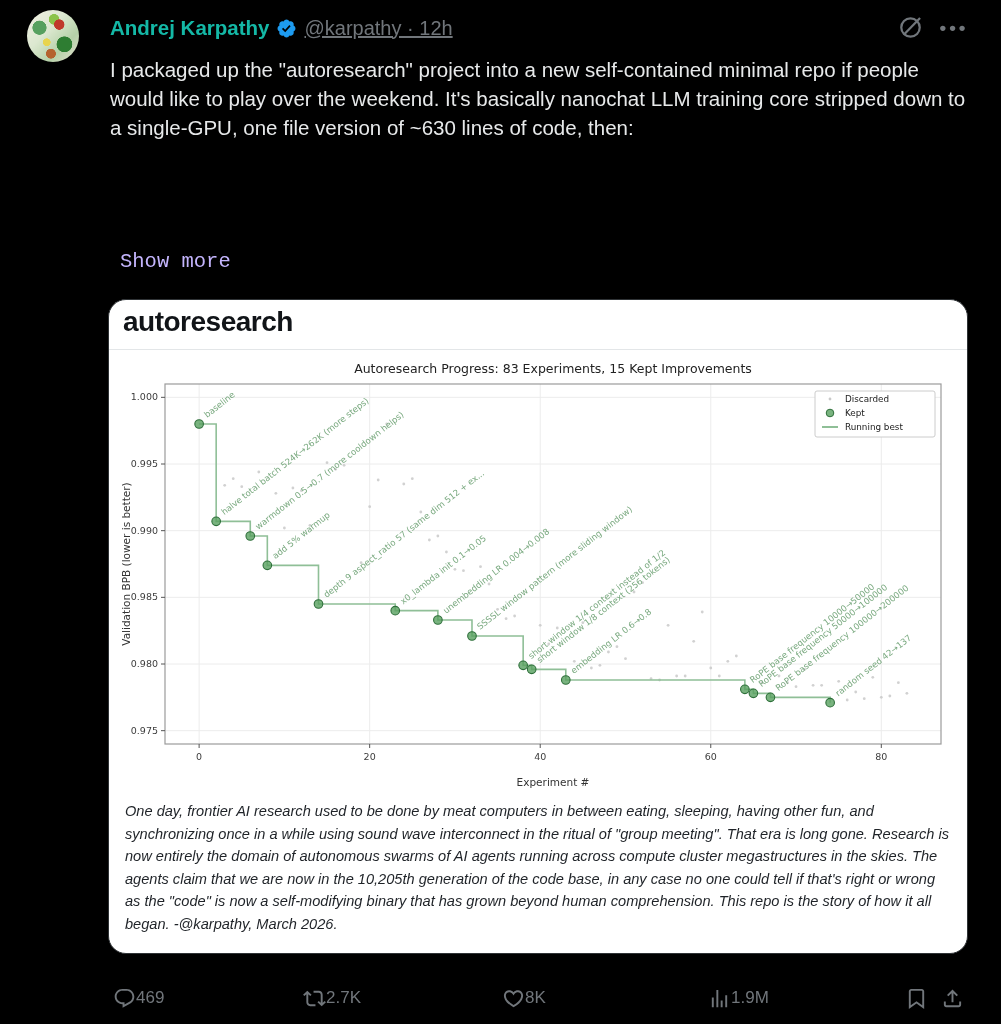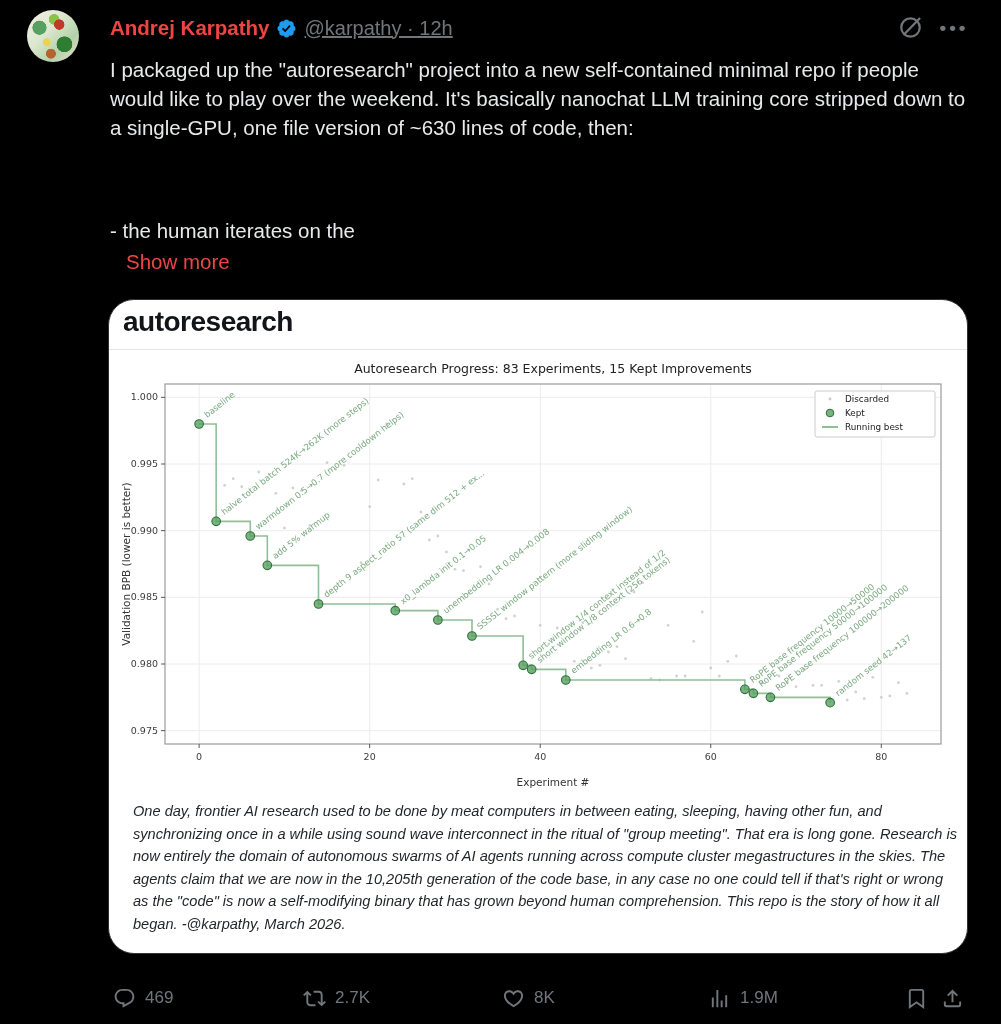--- a/index.html
+++ b/index.html
@@ -12,39 +12,39 @@
       radial-gradient(circle at 62% 28%, #c0392b 0 10%, rgba(0,0,0,0) 11%),
       radial-gradient(circle at 38% 62%, #e8d44d 0 8%, rgba(0,0,0,0) 9%),
       radial-gradient(circle at 72% 66%, #2e7d32 0 15%, rgba(0,0,0,0) 16%),
       radial-gradient(circle at 24% 34%, #57a05f 0 13%, rgba(0,0,0,0) 14%),
       radial-gradient(circle at 52% 18%, #8bc34a 0 10%, rgba(0,0,0,0) 11%),
       radial-gradient(circle at 46% 84%, #b5632f 0 9%, rgba(0,0,0,0) 10%),
       linear-gradient(135deg, #f3efe4 0%, #dce8d0 40%, #b5d1a8 70%, #e8e2d2 100%);
   }
 
   .header-row { position:absolute; left:110px; top:16px; display:flex; align-items:center; gap:7px; white-space:nowrap; }
-  .display-name { font-size:20.5px; font-weight:700; color:#ef4444; }
+  .display-name { font-size:20.5px; font-weight:700; color:#14b8a6; }
   .badge { width:21px; height:21px; display:inline-block; }
   .handle { font-size:20px; color:#71767b;text-decoration:underline; }
 
   .grok-icon { position:absolute; left:897px; top:14px; width:27px; height:27px; color:#71767b; }
   .more-icon { position:absolute; left:938px; top:17px; width:32px; height:21px; color:#71767b; display:flex; align-items:center; justify-content:center; letter-spacing:3px; font-size:19px; font-weight:700; }
 
   .tweet-body { position:absolute; left:110px; top:55px; width:864px; font-size:20.5px; line-height:29px; color:#e7e9ea; }
   .tweet-body-p2 { position:absolute; left:110px; top:216px; width:864px; font-size:20.5px; line-height:29px; color:#e7e9ea; }
-  .show-more { position:absolute; left:126px; top:250px; font-size:20.5px; color:#ef4444; cursor:pointer; text-decoration:none; }
-
-  .media-card { position:absolute; left:108px; top:299px; width:860px; height:655px; background:#ffffff; border:1px solid #2f3336; border-radius:26px; overflow:hidden; cursor:pointer; }
+  .show-more { position:absolute; left:120px; top:250px; font-size:20.5px; color:#c4b5fd; cursor:pointer; text-decoration:none;font-family:Liberation Mono, monospace; }
+
+  .media-card { position:absolute; left:108px; top:299px; width:860px; height:655px; background:#ffffff; border:1px solid #2f3336; border-radius:18px; overflow:hidden; cursor:pointer; }
   .card-title { position:absolute; left:14px; top:6px; font-size:28px; font-weight:700; color:#111418; letter-spacing:-0.5px; }
   .card-divider { position:absolute; left:0; top:49px; width:100%; height:1px; background:#e3e6e8; }
   .figure-wrap { position:absolute; left:10px; top:58px; width:840px; height:432px; background:#fff; }
-  .card-caption { position:absolute; left:16px; top:500px; width:828px; font-size:14.6px; line-height:22.5px; font-style:italic; color:#1f2328;margin-left:8px; }
+  .card-caption { position:absolute; left:16px; top:500px; width:828px; font-size:14.6px; line-height:22.5px; font-style:italic; color:#1f2328; }
 
   .engagement { position:absolute; left:0; top:976px; width:1001px; height:44px; color:#71767b; }
-  .eng-group { position:absolute; display:flex; align-items:center; gap:9px; height:44px; cursor:pointer; }
+  .eng-group { position:absolute; display:flex; align-items:center; height:44px; cursor:pointer; }
   .eng-icon { width:23px; height:23px; }
   .eng-count { font-size:17px; color:#71767b; }
 
   svg { display:block; }
   text { font-family:"DejaVu Sans", sans-serif; }
 </style>
 </head>
 <body>
 
 <div class="page">
@@ -63,21 +63,20 @@
 
   <div class="grok-icon">
     <svg viewBox="0 0 24 24" width="27" height="27" fill="none" stroke="currentColor" stroke-width="2">
       <circle cx="12" cy="12" r="8.2"></circle>
       <line x1="20.5" y1="3.5" x2="6" y2="18.5"></line>
     </svg>
   </div>
   <div class="more-icon">•••</div>
 
   <div class="tweet-body">I packaged up the "autoresearch" project into a new self-contained minimal repo if people would like to play over the weekend. It's basically nanochat LLM training core stripped down to a single-GPU, one file version of ~630 lines of code, then:</div>
-  <div class="tweet-body-p2">- the human iterates on the</div>
   <a class="show-more">Show more</a>
 
   <div class="media-card">
     <div class="card-title">autoresearch</div>
     <div class="card-divider"></div>
     <div class="figure-wrap">
       <svg width="840" height="432" viewBox="0 0 840 432">
           <rect x="0" y="0" width="840" height="432" fill="#ffffff"></rect>
           <line x1="46" x2="822" y1="39.33333333333191" y2="39.33333333333191" stroke="#ececec" stroke-width="1"></line>
           <line x1="46" x2="822" y1="105.99999999999885" y2="105.99999999999885" stroke="#ececec" stroke-width="1"></line>

